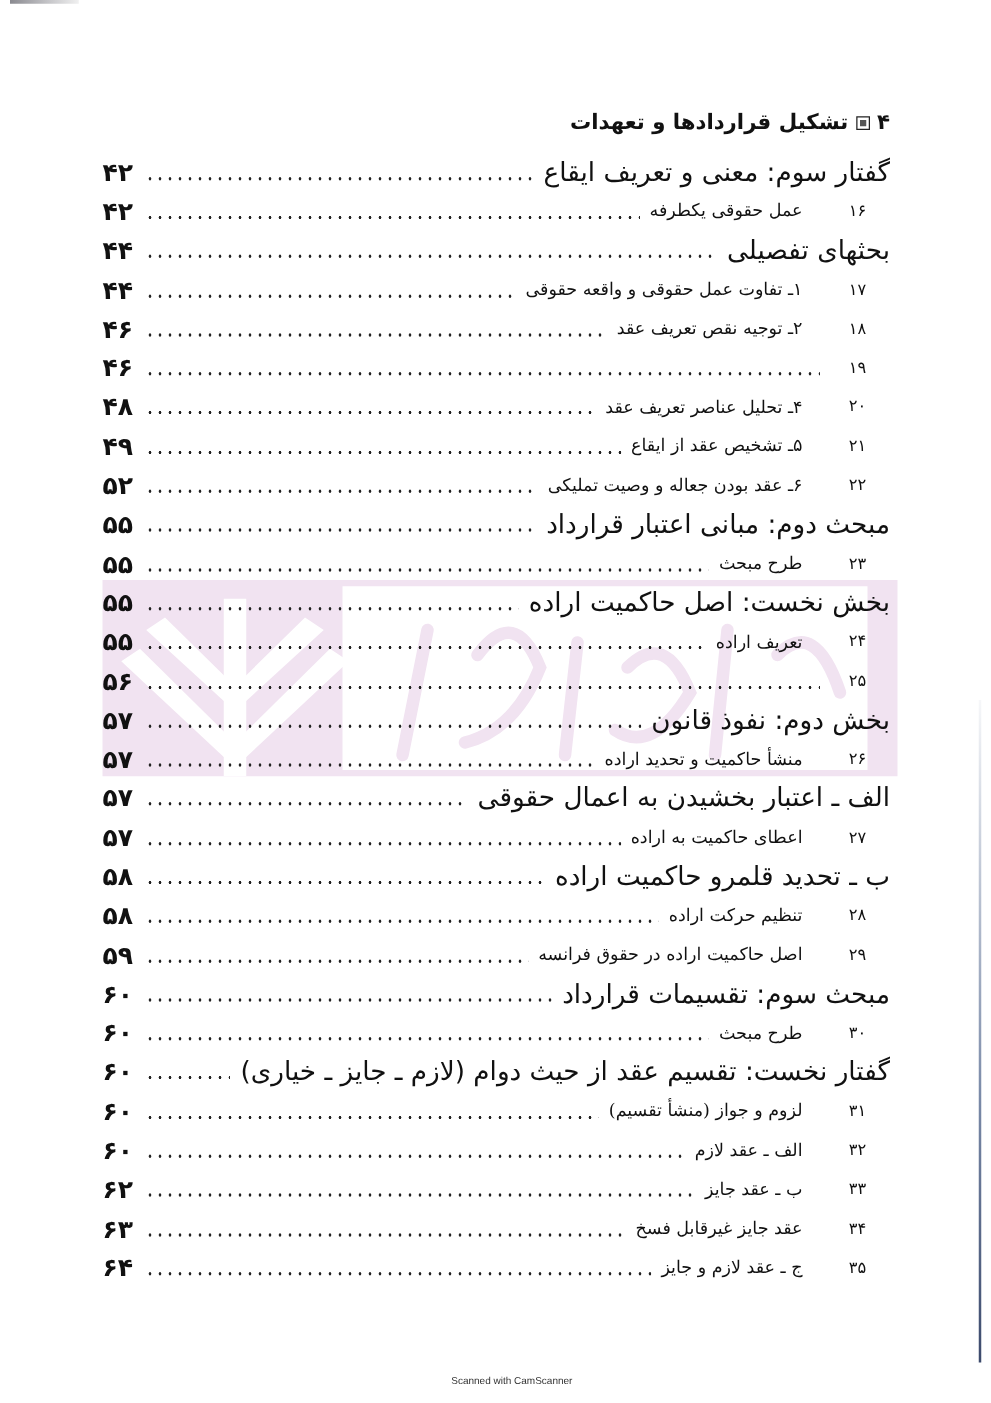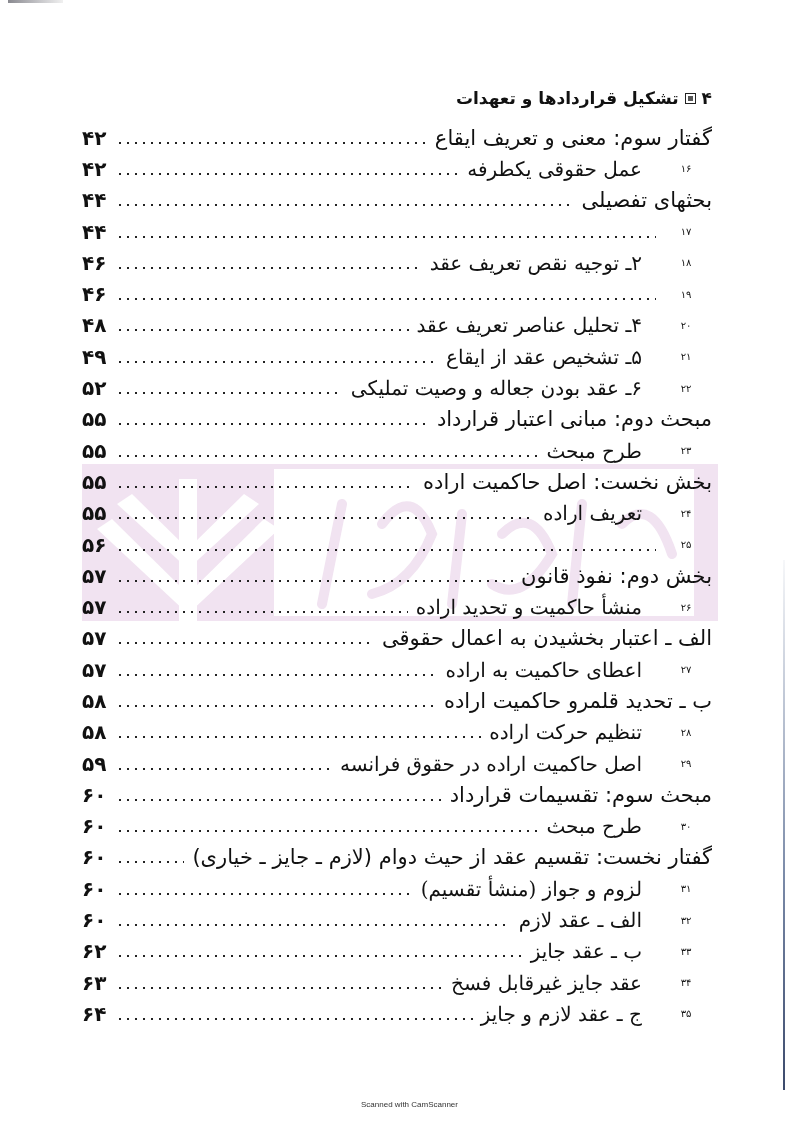--- a/index.html
+++ b/index.html
@@ -35,23 +35,23 @@
       display: inline-block; width: 9px; height: 9px; border: 1.5px solid #222; position: relative;
     }
     .running-head .sq::after {
       content: ""; position: absolute; left: 2px; top: 2px; width: 5px; height: 5px; background: #555;
     }
     .toc { position: absolute; top: 122px; right: 0; width: 630px; }
     .row {
       height: 31.3px; display: flex; align-items: center; direction: rtl; position: relative;
     }
     .row .num {
-      width: 52px; text-align: center; font-size: 10px; font-family: "DejaVu Serif", serif;
-    }
-    .row .title { white-space: nowrap; font-size: 20px; padding-left: 4px; }
+      width: 52px; text-align: center; font-size: 13px; font-family: "DejaVu Serif", serif;
+    }
+    .row .title { white-space: nowrap; font-size: 14px; padding-left: 4px; }
     .row.heading .title { font-weight: normal; font-size: 21px; }
     .row.entry .title { font-family: "DejaVu Serif", serif; padding-right: 18px; }
     .row .leader {
       flex: 1; height: 1px; margin: 0 4px; align-self: center; margin-top: 10px;
       background-image: radial-gradient(circle, #222 1px, transparent 1.3px);
       background-size: 8px 4px; background-repeat: repeat-x; height: 4px;
     }
     .row .page-no {
       width: 30px; text-align: left; font-weight: bold; font-size: 20px; direction: rtl;
     }
@@ -107,20 +107,21 @@
         <span class="leader"></span>
         <span class="page-no">۴۲</span>
       </div>
       <div class="row heading">
         <span class="title">بحثهای تفصیلی</span>
         <span class="leader"></span>
         <span class="page-no">۴۴</span>
       </div>
       <div class="row entry">
         <span class="num">۱۷</span>
+        <span class="title">۱ـ تفاوت عمل حقوقی و واقعه حقوقی</span>
         <span class="leader"></span>
         <span class="page-no">۴۴</span>
       </div>
       <div class="row entry">
         <span class="num">۱۸</span>
         <span class="title">۲ـ توجیه نقص تعریف عقد</span>
         <span class="leader"></span>
         <span class="page-no">۴۶</span>
       </div>
       <div class="row entry">

